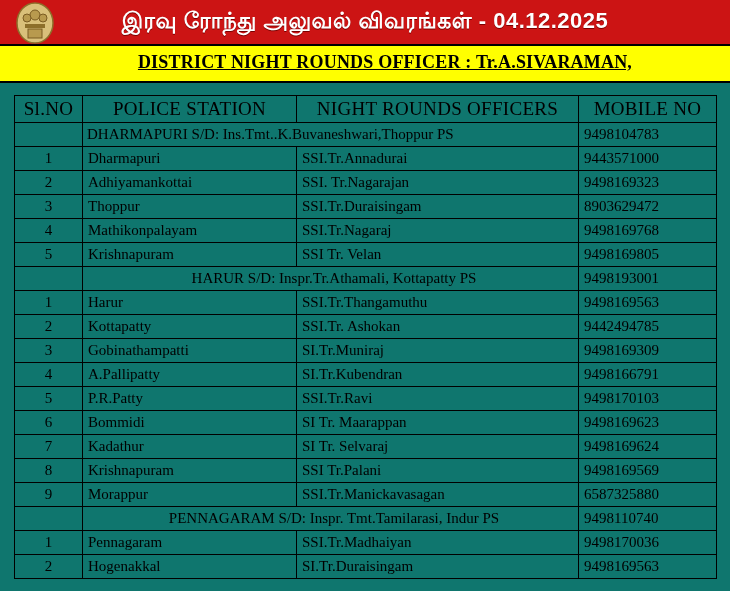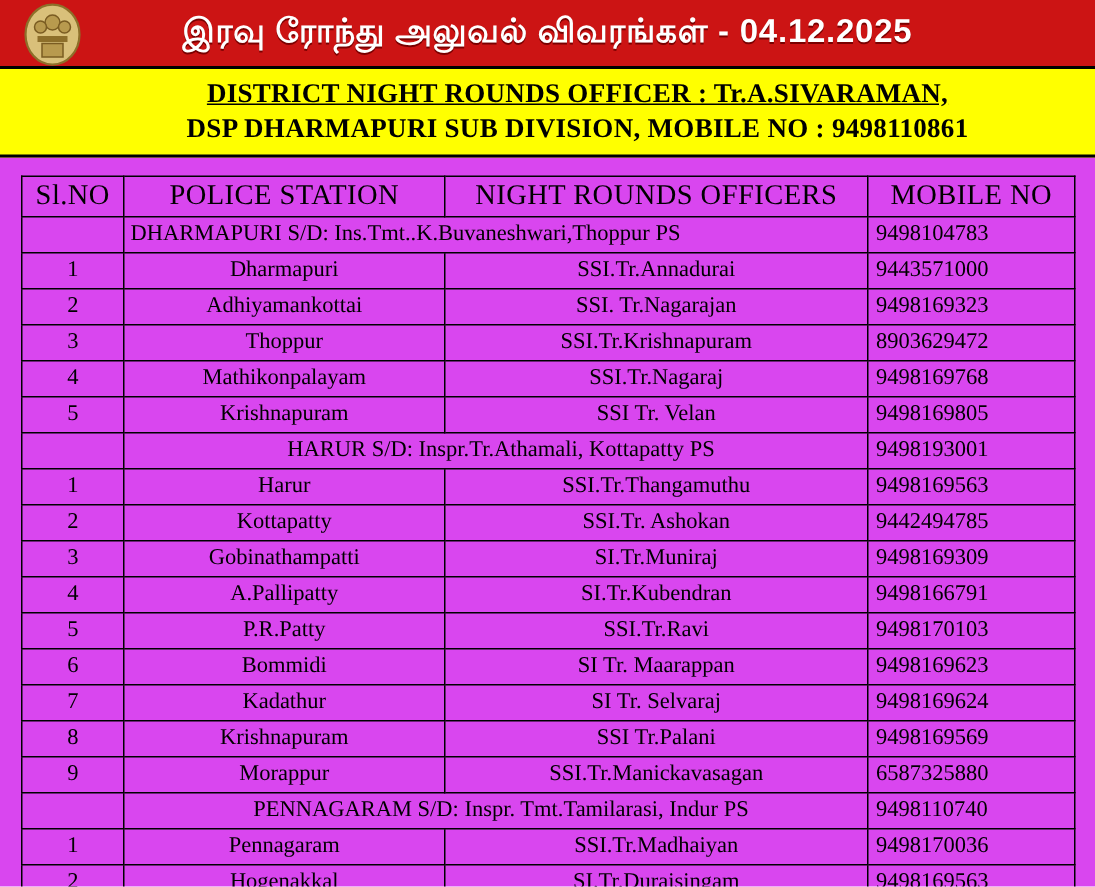--- a/index.html
+++ b/index.html
@@ -7,21 +7,21 @@
     margin: 0; padding: 0;
     width: 730px; height: 591px;
     background: #ffffff;
     font-family: "Liberation Serif", serif;
     overflow: hidden;
   }
   .page {
     position: relative;
     width: 730px;
     height: 591px;
-    background: #d946ef;
+    background: #0f766e;
   }
 
   
   .banner {
     position: relative;
     height: 46px;
     background: #cc1414;
     border-bottom: 2px solid #000;
     display: flex;
     align-items: center;
@@ -92,21 +92,21 @@
     font-size: 19px;
     letter-spacing: 0.3px;
     padding: 2px 4px;
   }
   col.c-sl    { width: 68px; }
   col.c-ps    { width: 214px; }
   col.c-off   { width: 282px; }
   col.c-mob   { width: 138px; }
 
   td.sl { text-align: center; }
-  td.ps, td.off { text-align: center; }
+  td.ps, td.off { text-align: left; }
   td.mob { text-align: left; padding-left: 6px; }
 
   tr.section td.section-title {
     text-align: center;
     padding-left: 12px;
   }
   tr.section td.section-title.left-align {
     text-align: left;
     padding-left: 4px;
     margin-left: 32px;
@@ -126,21 +126,20 @@
         <circle cx="28" cy="16" r="4" fill="#b89a4e" stroke="#7a5c22" stroke-width="1"></circle>
         <rect x="10" y="22" width="20" height="4" fill="#8d6f2a"></rect>
         <rect x="13" y="27" width="14" height="9" fill="#b89a4e" stroke="#7a5c22" stroke-width="1"></rect>
       </svg>
     </div>
     <div class="banner-title">இரவு ரோந்து அலுவல் விவரங்கள்  -  04.12.2025</div>
   </div>
 
   <div class="subhead">
     <div class="line line1">DISTRICT  NIGHT ROUNDS OFFICER : Tr.A.SIVARAMAN,</div>
-    <div class="line line2">DSP DHARMAPURI SUB DIVISION, MOBILE NO : 9498110861</div>
   </div>
 
   <div class="table-wrap">
     <table class="rounds">
       <colgroup>
         <col class="c-sl">
           <col class="c-ps">
           <col class="c-off">
           <col class="c-mob">
       </colgroup>
@@ -166,21 +165,21 @@
           </tr>
           <tr>
             <td class="sl">2</td>
             <td class="ps">Adhiyamankottai</td>
             <td class="off">SSI. Tr.Nagarajan</td>
             <td class="mob">9498169323</td>
           </tr>
           <tr>
             <td class="sl">3</td>
             <td class="ps">Thoppur</td>
-            <td class="off">SSI.Tr.Krishnapuram</td>
+            <td class="off">SSI.Tr.Duraisingam</td>
             <td class="mob">8903629472</td>
           </tr>
           <tr>
             <td class="sl">4</td>
             <td class="ps">Mathikonpalayam</td>
             <td class="off">SSI.Tr.Nagaraj</td>
             <td class="mob">9498169768</td>
           </tr>
           <tr>
             <td class="sl">5</td>

